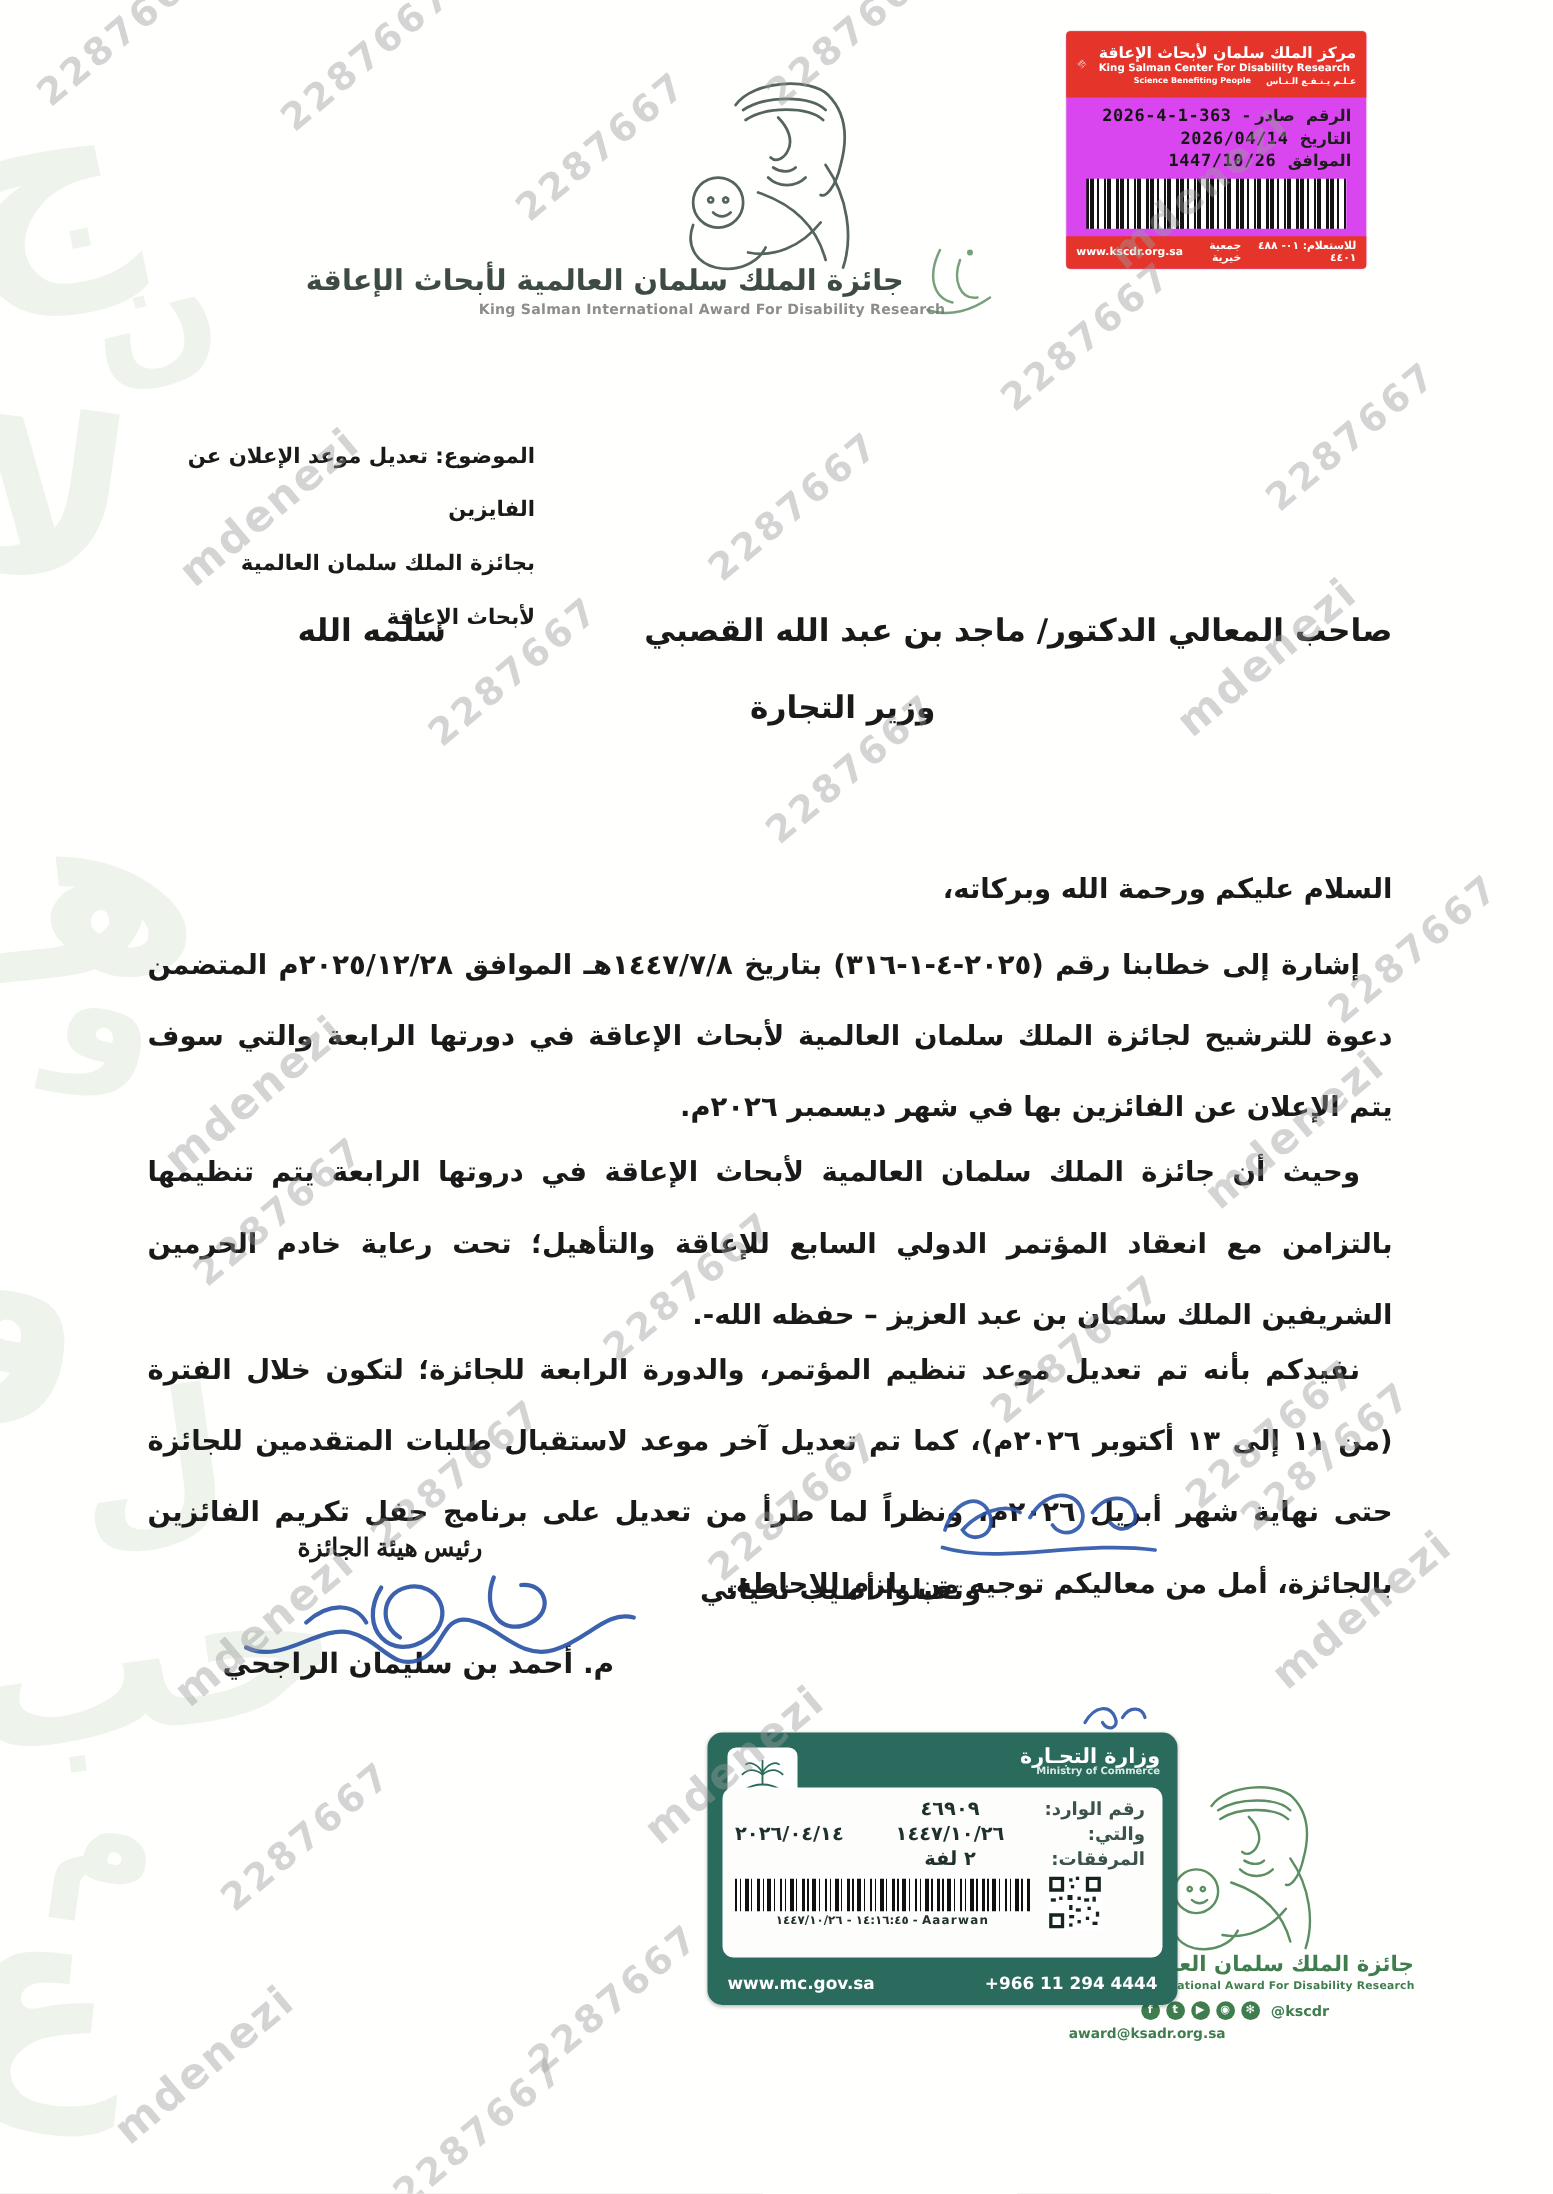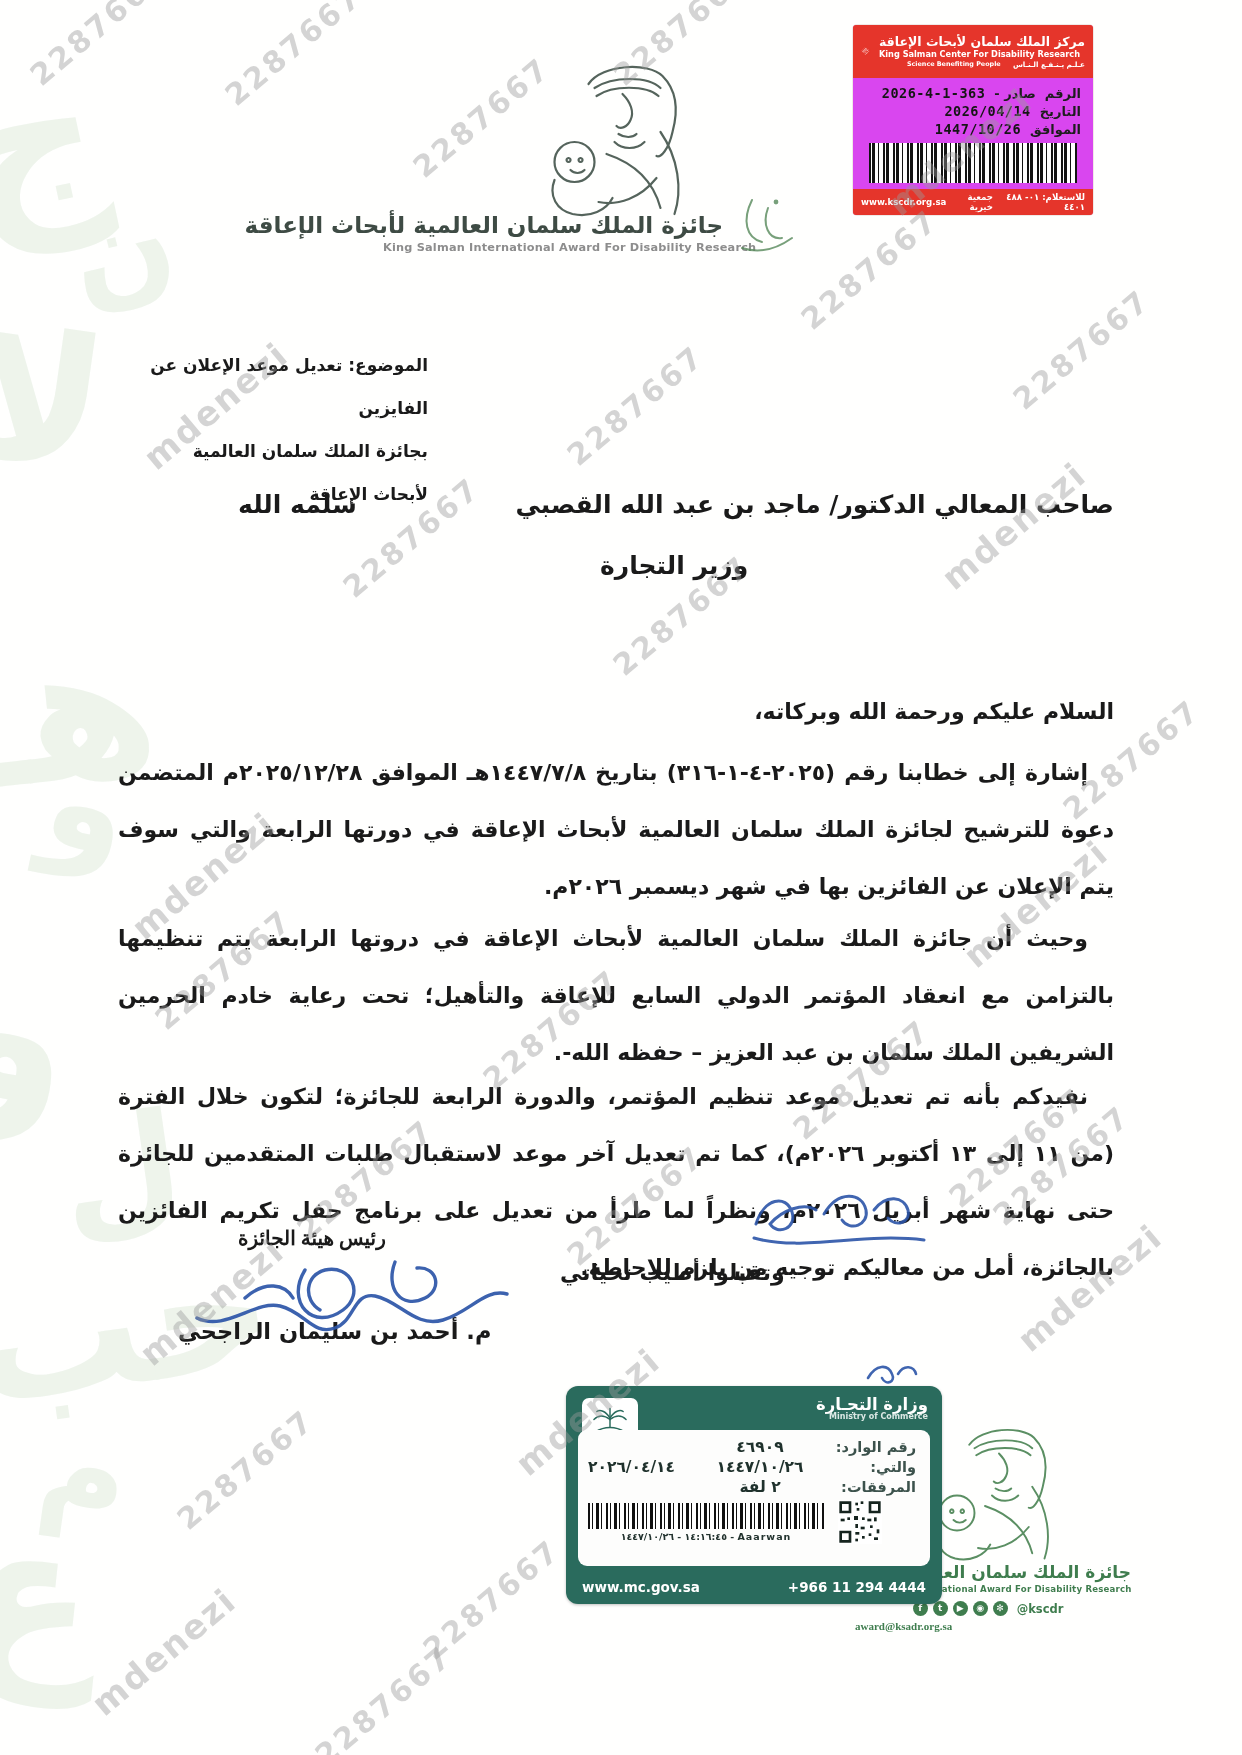--- a/index.html
+++ b/index.html
@@ -77,21 +77,21 @@
   .gs-foot{position:absolute;left:0;right:0;bottom:0;height:34px;display:flex;justify-content:space-between;
            align-items:center;padding:0 16px;color:#fff;font-size:13.5px;font-weight:bold;}
   
   .ftr-logo{position:absolute;left:845px;top:1422px;width:286px;z-index:10;text-align:center;color:#3f7d4e;}
   .ftr-callig{font-size:17px;font-weight:bold;letter-spacing:.5px;direction:rtl;white-space:nowrap;margin-top:-4px;}
   .ftr-cap{font-size:8.6px;font-weight:bold;letter-spacing:.2px;white-space:nowrap;margin-top:2px;}
   .ftr-social{display:flex;direction:ltr;justify-content:center;align-items:center;gap:5px;margin-top:7px;}
   .soc{width:15px;height:15px;border-radius:50%;background:#3f7d4e;color:#fff;font-size:9px;font-weight:bold;
        display:flex;align-items:center;justify-content:center;line-height:1;}
   .ftr-handle{font-size:11.5px;font-weight:bold;margin-left:4px;}
-  .ftr-email{font-size:11px;font-weight:bold;text-align:left;margin:4px 0 0 10px;direction:ltr;font-family:Liberation Serif, serif;}
+  .ftr-email{font-size:11px;font-weight:bold;text-align:left;margin:4px 0 0 10px;direction:ltr;}
 </style>
 </head>
 <body>
 
 <div class="page">
 
   <div id="ghost-layer">
       <span class="ghost" style="left: -45px; top: 40px; font-size: 200px; transform: rotate(-12deg);">ج</span>
       <span class="ghost" style="left: -30px; top: 310px; font-size: 180px; transform: rotate(8deg);">لا</span>
       <span class="ghost" style="left: -40px; top: 620px; font-size: 190px; transform: rotate(-6deg);">هـ</span>

